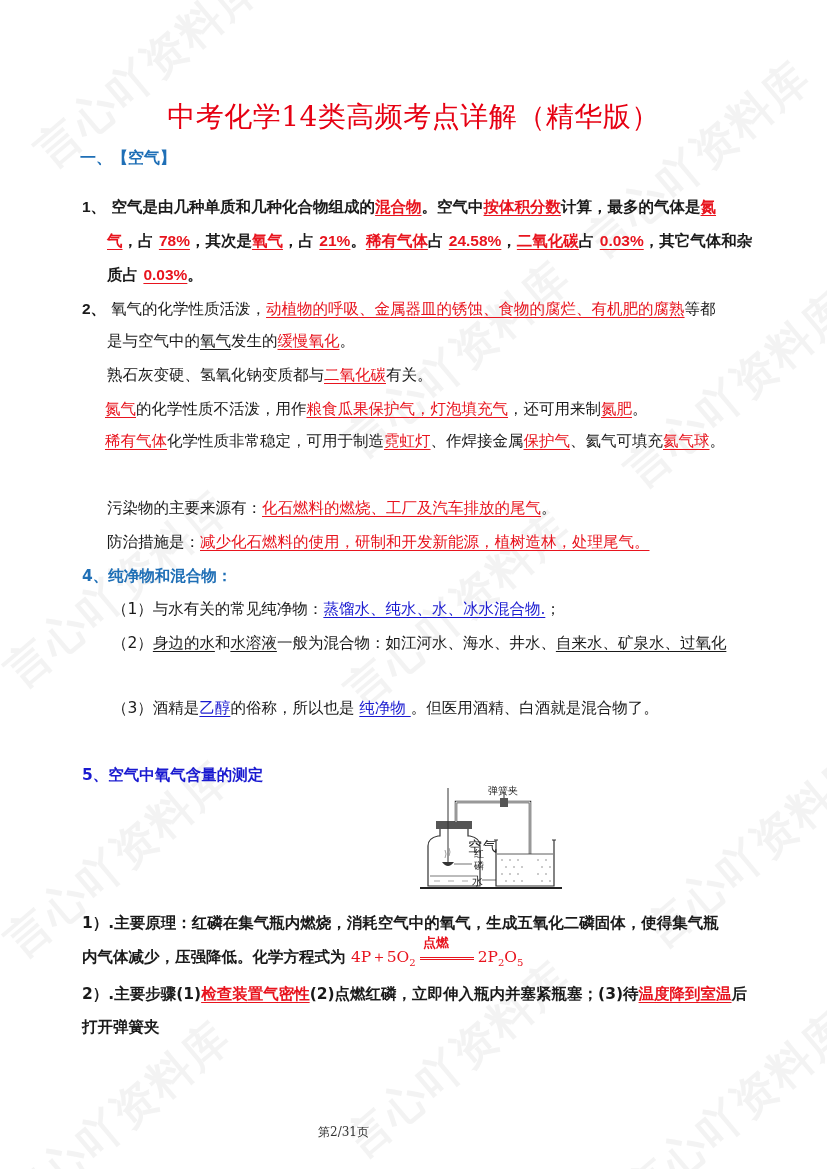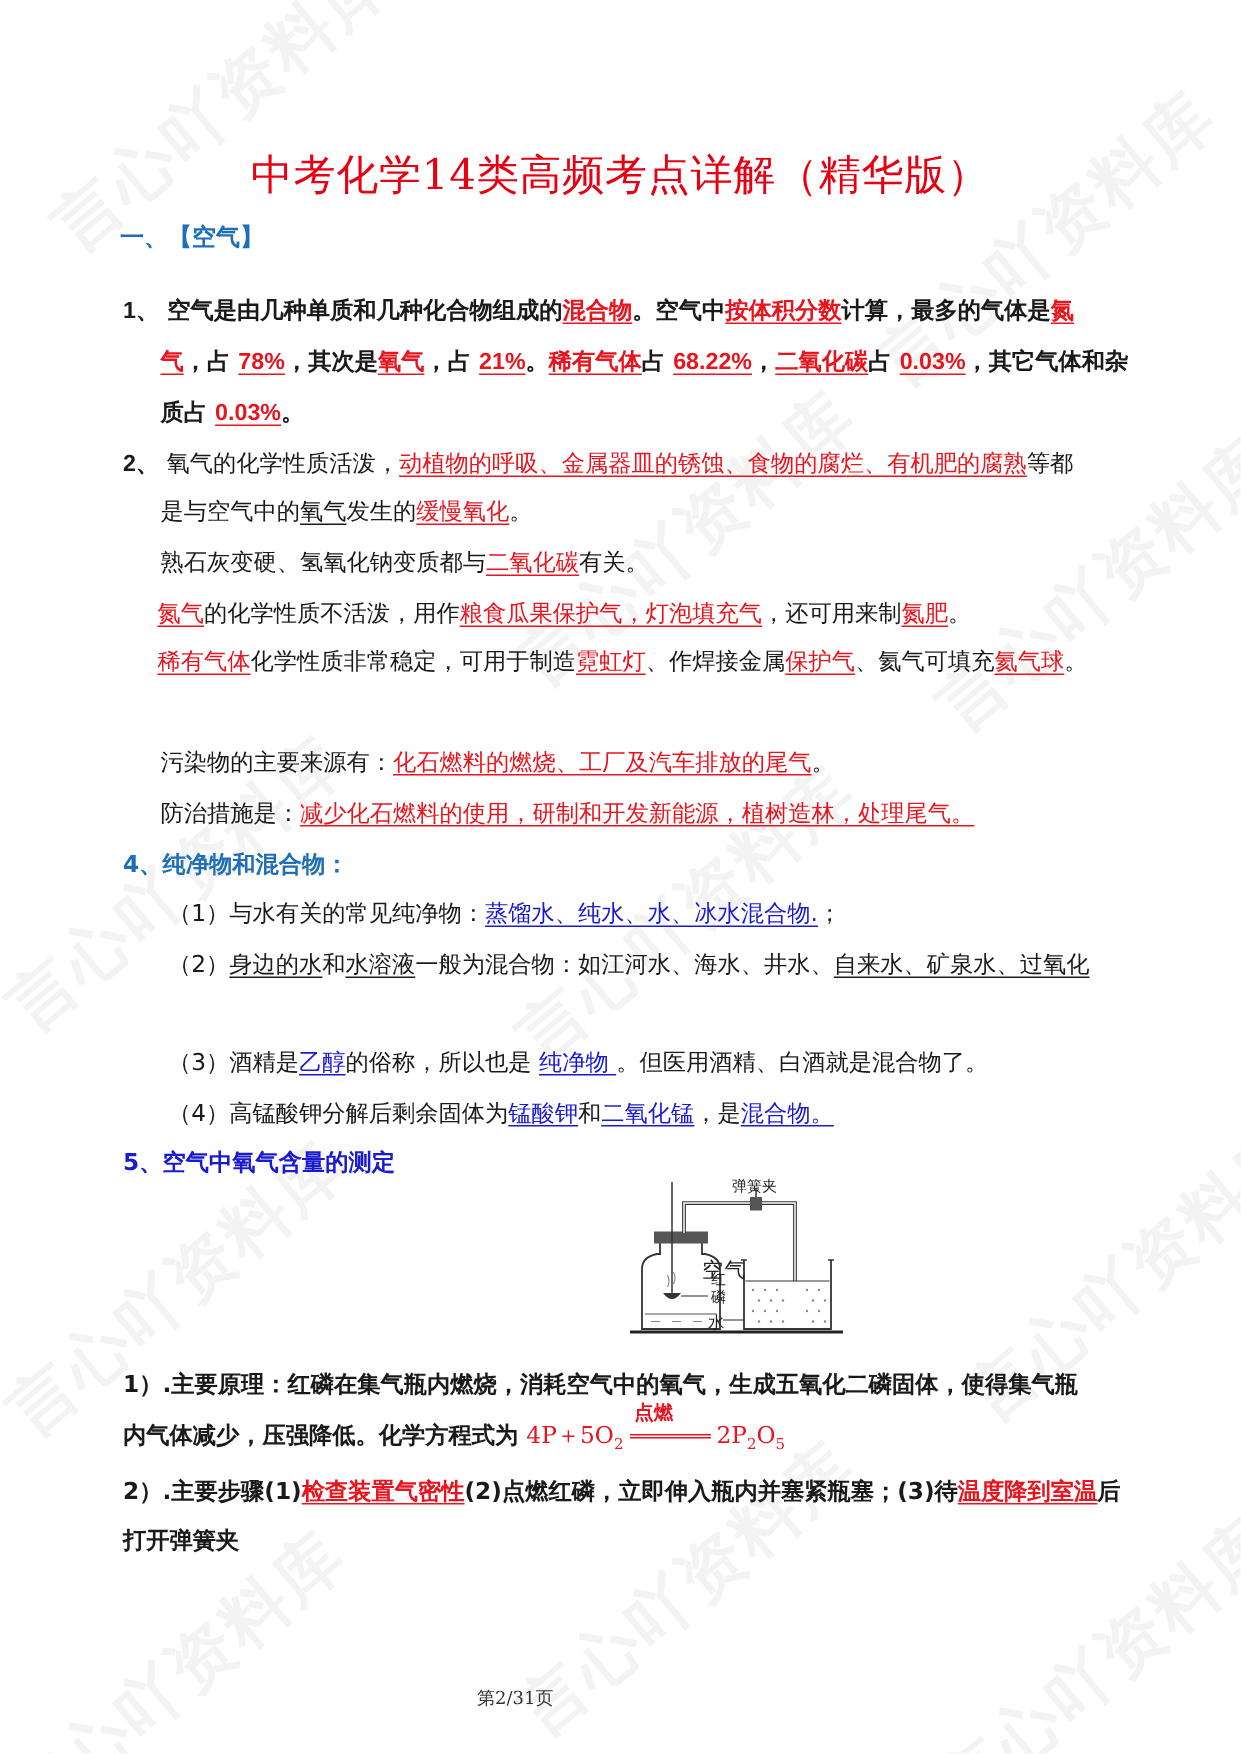--- a/index.html
+++ b/index.html
@@ -72,21 +72,21 @@
   <div class="watermark" style="left:-20px;top:1090px;">言心吖资料库</div>
   <div class="watermark" style="left:600px;top:1080px;">言心吖资料库</div>
 
   <div class="title">中考化学14类高频考点详解（精华版）</div>
   <div class="h1">一、【空气】</div>
 
   <div class="line" style="top:196px;left:82px;">
     <span class="num">1、</span><span> 空气是由几种单质和几种化合物组成的</span><span class="r">混合物</span><span>。空气中</span><span class="r">按体积分数</span><span>计算，最多的气体是</span><span class="r">氮</span>
   </div>
   <div class="line" style="top:230px;left:107px;">
-    <span class="r">气</span><span>，占 </span><span class="r num">78%</span><span>，其次是</span><span class="r">氧气</span><span>，占 </span><span class="r num">21%</span><span>。</span><span class="r">稀有气体</span><span>占 </span><span class="r num">68.22%</span><span>，</span><span class="r">二氧化碳</span><span>占 </span><span class="r num">0.03%</span><span>，其它气体和杂</span>
+    <span class="r">气</span><span>，占 </span><span class="r num">78%</span><span>，其次是</span><span class="r">氧气</span><span>，占 </span><span class="r num">21%</span><span>。</span><span class="r">稀有气体</span><span>占 </span><span class="r num">24.58%</span><span>，</span><span class="r">二氧化碳</span><span>占 </span><span class="r num">0.03%</span><span>，其它气体和杂</span>
   </div>
   <div class="line" style="top:264px;left:107px;">
     <span>质占 </span><span class="r num">0.03%</span><span>。</span>
   </div>
 
   <div class="line normal" style="top:298px;left:82px;">
     <span class="num">2、</span><span> 氧气的化学性质活泼，</span><span class="r">动植物的呼吸、金属器皿的锈蚀、食物的腐烂、有机肥的腐熟</span><span>等都</span>
   </div>
   <div class="line normal" style="top:330px;left:107px;">
     <span>是与空气中的</span><span class="u">氧气</span><span>发生的</span><span class="r">缓慢氧化</span><span>。</span>
@@ -112,23 +112,20 @@
     <span class="h-blue">4、纯净物和混合物：</span>
   </div>
   <div class="line normal" style="top:598px;left:112px;">
     <span>（1）与水有关的常见纯净物：</span><span class="b">蒸馏水、纯水、水、冰水混合物.</span><span>；</span>
   </div>
   <div class="line normal" style="top:632px;left:112px;">
     <span>（2）</span><span class="u">身边的水</span><span>和</span><span class="u">水溶液</span><span>一般为混合物：如江河水、海水、井水、</span><span class="u">自来水、矿泉水、过氧化</span>
   </div>
   <div class="line normal" style="top:697px;left:112px;">
     <span>（3）酒精是</span><span class="b">乙醇</span><span>的俗称，所以也是 </span><span class="b">纯净物 </span><span>。但医用酒精、白酒就是混合物了。</span>
-  </div>
-  <div class="line normal" style="top:731px;left:112px;">
-    <span>（4）高锰酸钾分解后剩余固体为</span><span class="b">锰酸钾</span><span>和</span><span class="b">二氧化锰</span><span>，是</span><span class="b">混合物。</span>
   </div>
 
   <div class="line" style="top:764px;left:82px;">
     <span class="h-blue2">5、空气中氧气含量的测定</span>
   </div>
 
   <div class="diagram">
     <svg width="146" height="104" viewBox="0 0 146 104">
 
       <line x1="2" y1="100" x2="144" y2="100" stroke="#222" stroke-width="2"></line>

